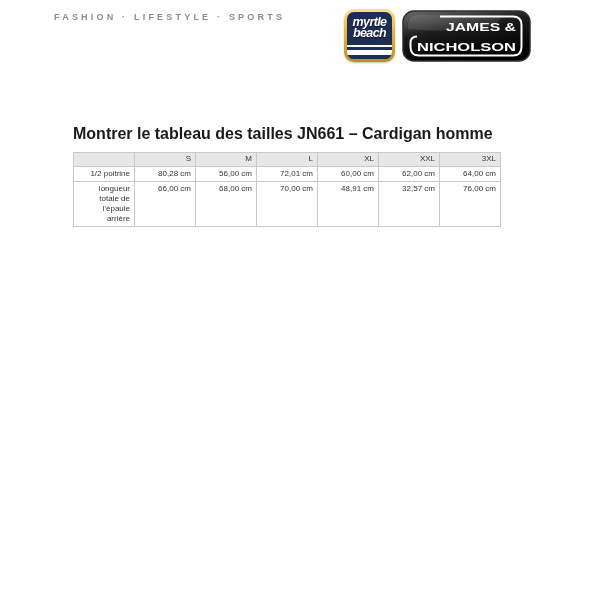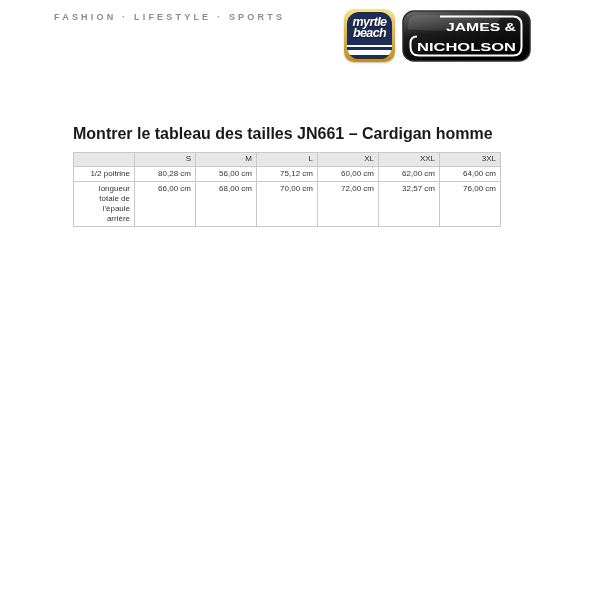--- a/index.html
+++ b/index.html
@@ -29,21 +29,21 @@
   .mb-logo {
     width:45px; height:47px;
     border-radius:10px;
     background:linear-gradient(180deg,#f6e193 0%, #e9b93e 40%, #bf8e1e 100%);
     padding:3px;
     box-shadow:0 1px 2px rgba(0,0,0,0.25);
   }
   .mb-inner {
     width:100%; height:100%;
     background:#1d2d55;
-    border-radius:12px;
+    border-radius:7px;
     overflow:hidden;
     display:flex; flex-direction:column; align-items:center;
   }
   .mb-text {
     margin-top:5px;
     font-size:12.5px; line-height:10.5px;
     font-weight:bold; font-style:italic;
     letter-spacing:-0.6px;
     color:#ffffff;
     text-align:center;
@@ -148,28 +148,28 @@
       <th>XL</th>
       <th>XXL</th>
       <th>3XL</th>
     </tr>
   </thead>
   <tbody>
     <tr>
       <td class="lbl">1/2 poitrine</td>
       <td>80,28 cm</td>
       <td>56,00 cm</td>
-      <td>75,12 cm</td>
+      <td>72,01 cm</td>
       <td>60,00 cm</td>
       <td>62,00 cm</td>
       <td>64,00 cm</td>
     </tr>
     <tr>
       <td class="lbl">longueur totale de l'épaule arrière</td>
       <td>66,00 cm</td>
       <td>68,00 cm</td>
       <td>70,00 cm</td>
-      <td>72,00 cm</td>
+      <td>48,91 cm</td>
       <td>32,57 cm</td>
       <td>76,00 cm</td>
     </tr>
   </tbody>
 </table>
 
 </body></html>

